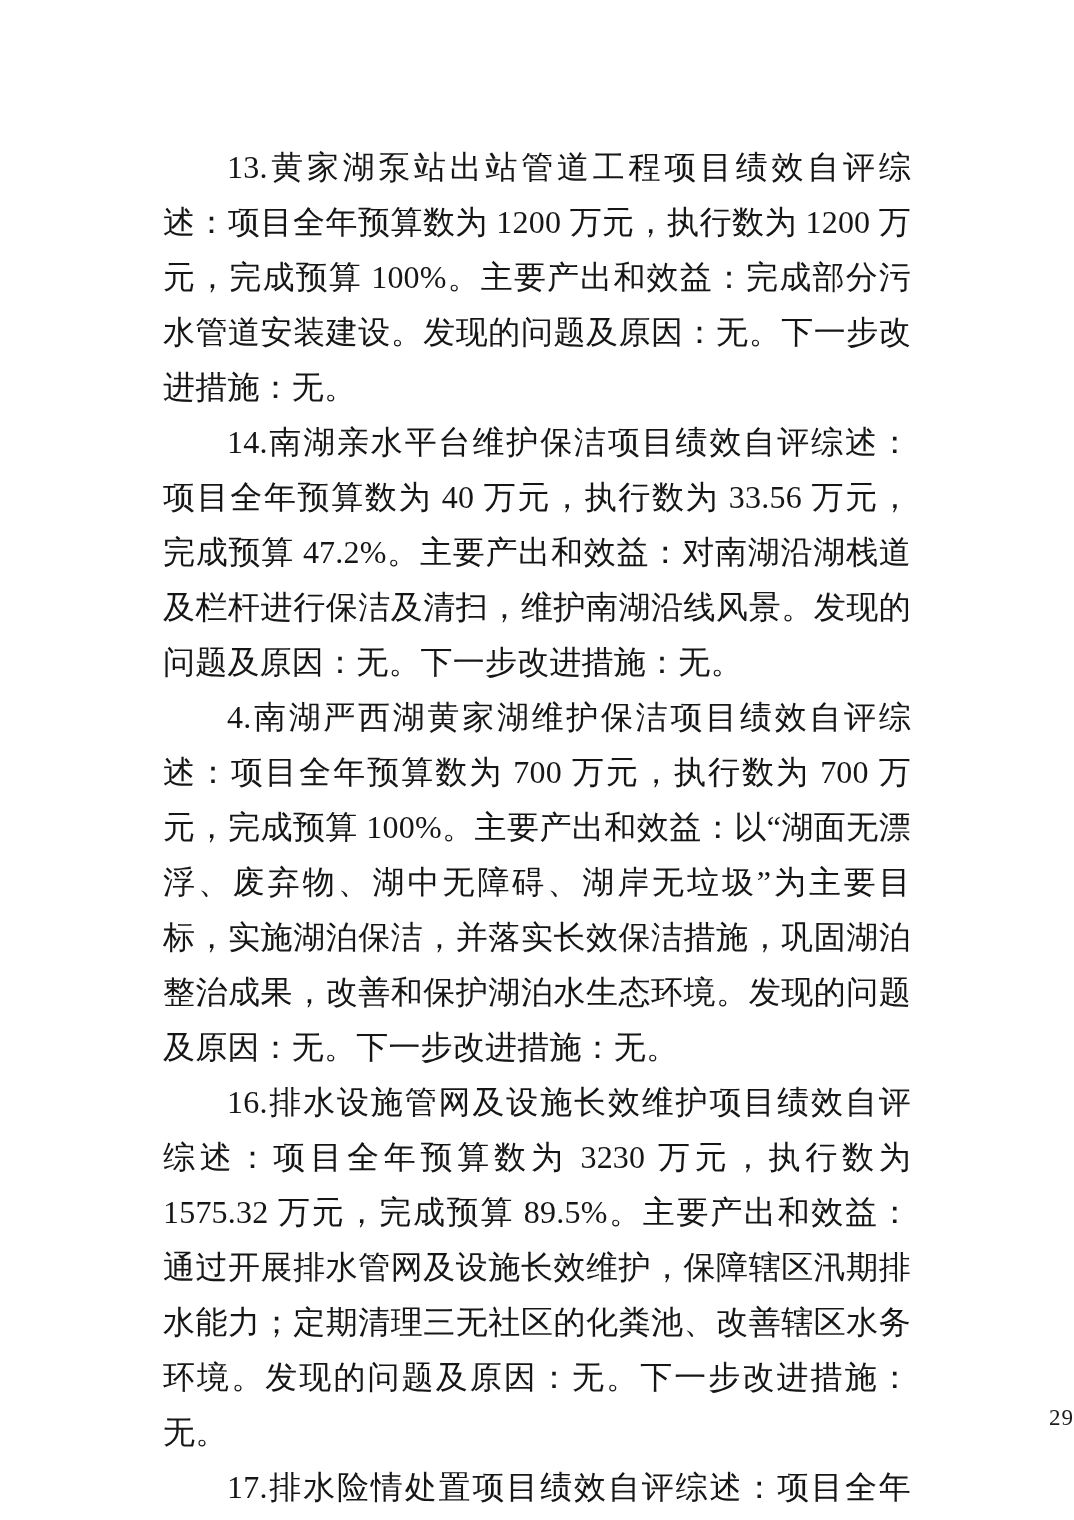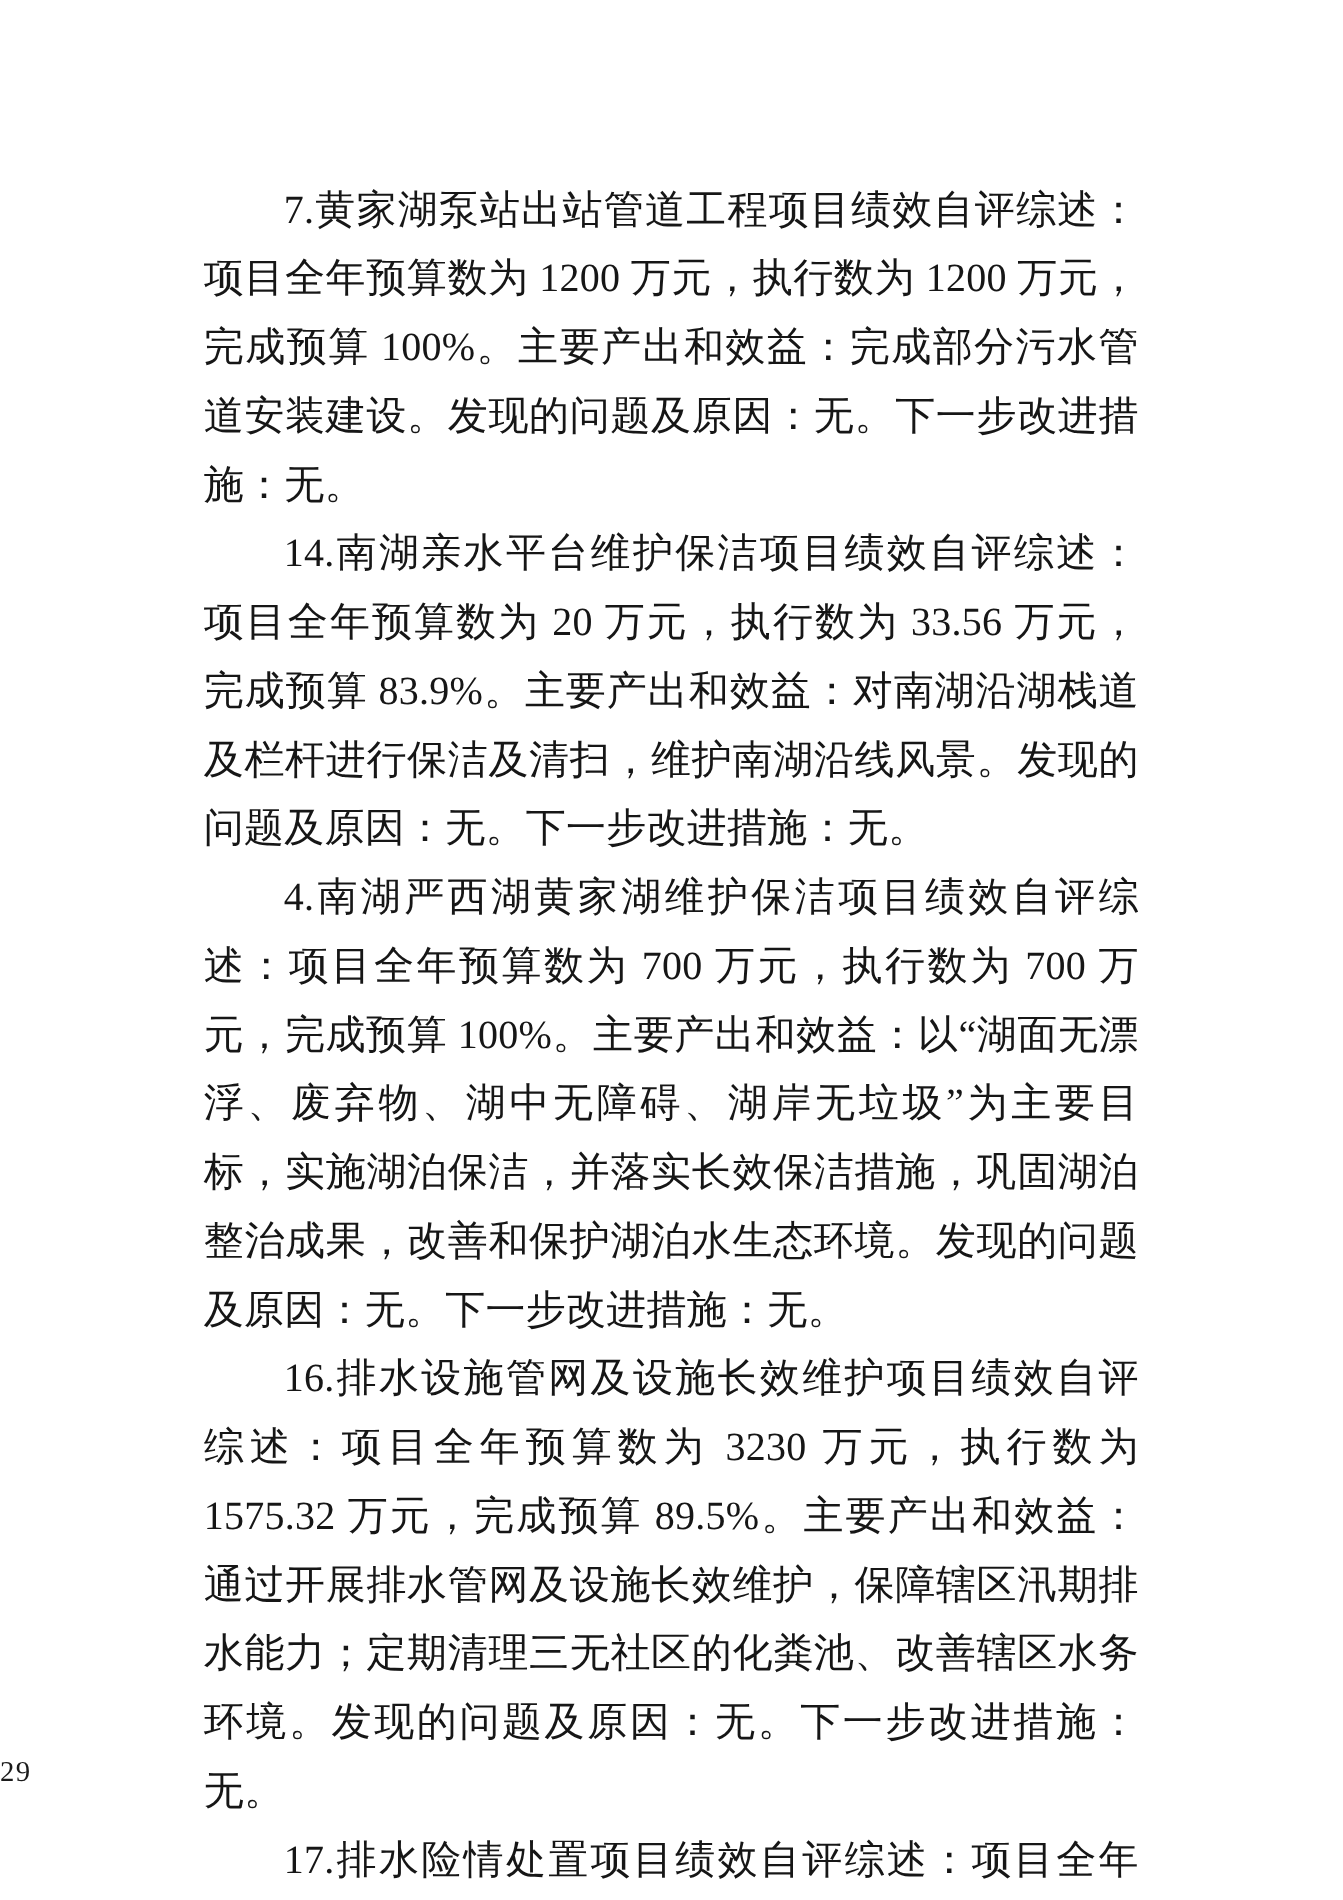--- a/index.html
+++ b/index.html
@@ -34,36 +34,36 @@
   .para {
     margin: 0;
     padding: 0;
     text-indent: 2em;
   }
   .footer {
     position: absolute;
     left: 0;
     width: 1074px;
     top: 1402px;
-    text-align: left;
+    text-align: right;
   }
   .page-number {
     font-size: 23px;
     line-height: 32px;
     color: #1b1b1b;
     letter-spacing: 1px;
   }
 </style>
 </head>
 <body>
 
 <div class="page">
   <div class="body-text">
-    <p class="para">7.黄家湖泵站出站管道工程项目绩效自评综述：项目全年预算数为 1200 万元，执行数为 1200 万元，完成预算 100%。主要产出和效益：完成部分污水管道安装建设。发现的问题及原因：无。下一步改进措施：无。</p>
-    <p class="para">14.南湖亲水平台维护保洁项目绩效自评综述：项目全年预算数为 20 万元，执行数为 33.56 万元，完成预算 83.9%。主要产出和效益：对南湖沿湖栈道及栏杆进行保洁及清扫，维护南湖沿线风景。发现的问题及原因：无。下一步改进措施：无。</p>
+    <p class="para">13.黄家湖泵站出站管道工程项目绩效自评综述：项目全年预算数为 1200 万元，执行数为 1200 万元，完成预算 100%。主要产出和效益：完成部分污水管道安装建设。发现的问题及原因：无。下一步改进措施：无。</p>
+    <p class="para">14.南湖亲水平台维护保洁项目绩效自评综述：项目全年预算数为 40 万元，执行数为 33.56 万元，完成预算 47.2%。主要产出和效益：对南湖沿湖栈道及栏杆进行保洁及清扫，维护南湖沿线风景。发现的问题及原因：无。下一步改进措施：无。</p>
     <p class="para">4.南湖严西湖黄家湖维护保洁项目绩效自评综述：项目全年预算数为 700 万元，执行数为 700 万元，完成预算 100%。主要产出和效益：以“湖面无漂浮、废弃物、湖中无障碍、湖岸无垃圾”为主要目标，实施湖泊保洁，并落实长效保洁措施，巩固湖泊整治成果，改善和保护湖泊水生态环境。发现的问题及原因：无。下一步改进措施：无。</p>
     <p class="para">16.排水设施管网及设施长效维护项目绩效自评综述：项目全年预算数为 3230 万元，执行数为 1575.32 万元，完成预算 89.5%。主要产出和效益：通过开展排水管网及设施长效维护，保障辖区汛期排水能力；定期清理三无社区的化粪池、改善辖区水务环境。发现的问题及原因：无。下一步改进措施：无。</p>
     <p class="para">17.排水险情处置项目绩效自评综述：项目全年预算数</p>
   </div>
 
   <div class="footer">
     <span class="page-number">29</span>
   </div>
 </div>
 

